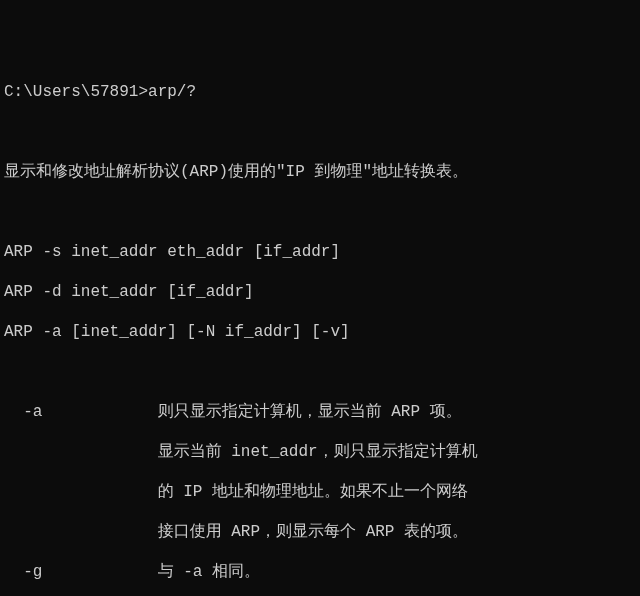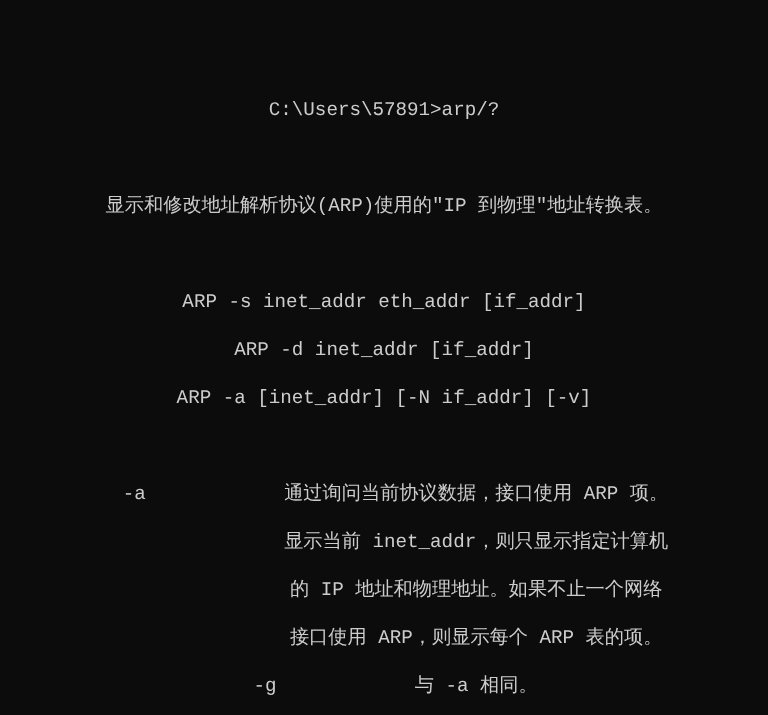--- a/index.html
+++ b/index.html
@@ -1,19 +1,18 @@
 <!DOCTYPE html>
 <html><head>
   <meta charset="utf-8">
   <style>
     * {
       margin: 0;
       padding: 0;
       box-sizing: border-box;
-      text-align: center;
     }
     body {
       width: 640px;
       height: 596px;
       background: #0c0c0c;
       color: #cccccc;
       font-family: "NSimSun", "SimSun", "Consolas", "Courier New", monospace;
       font-size: 16px;
       line-height: 1.25;
       white-space: pre;
@@ -33,21 +32,21 @@
 
 
 <div class="prompt-line">C:\Users\57891&gt;arp/?</div>
 <div class="blank"></div>
 <div>显示和修改地址解析协议(ARP)使用的"IP 到物理"地址转换表。</div>
 <div class="blank"></div>
 <div>ARP -s inet_addr eth_addr [if_addr]</div>
 <div>ARP -d inet_addr [if_addr]</div>
 <div>ARP -a [inet_addr] [-N if_addr] [-v]</div>
 <div class="blank"></div>
-<div>  -a            通过询问当前协议数据，接口使用 ARP 项。</div>
+<div>  -a            则只显示指定计算机，显示当前 ARP 项。</div>
 <div>                显示当前 inet_addr，则只显示指定计算机</div>
 <div>                的 IP 地址和物理地址。如果不止一个网络</div>
 <div>                接口使用 ARP，则显示每个 ARP 表的项。</div>
 <div>  -g            与 -a 相同。</div>
 
 
 
 
 
 

